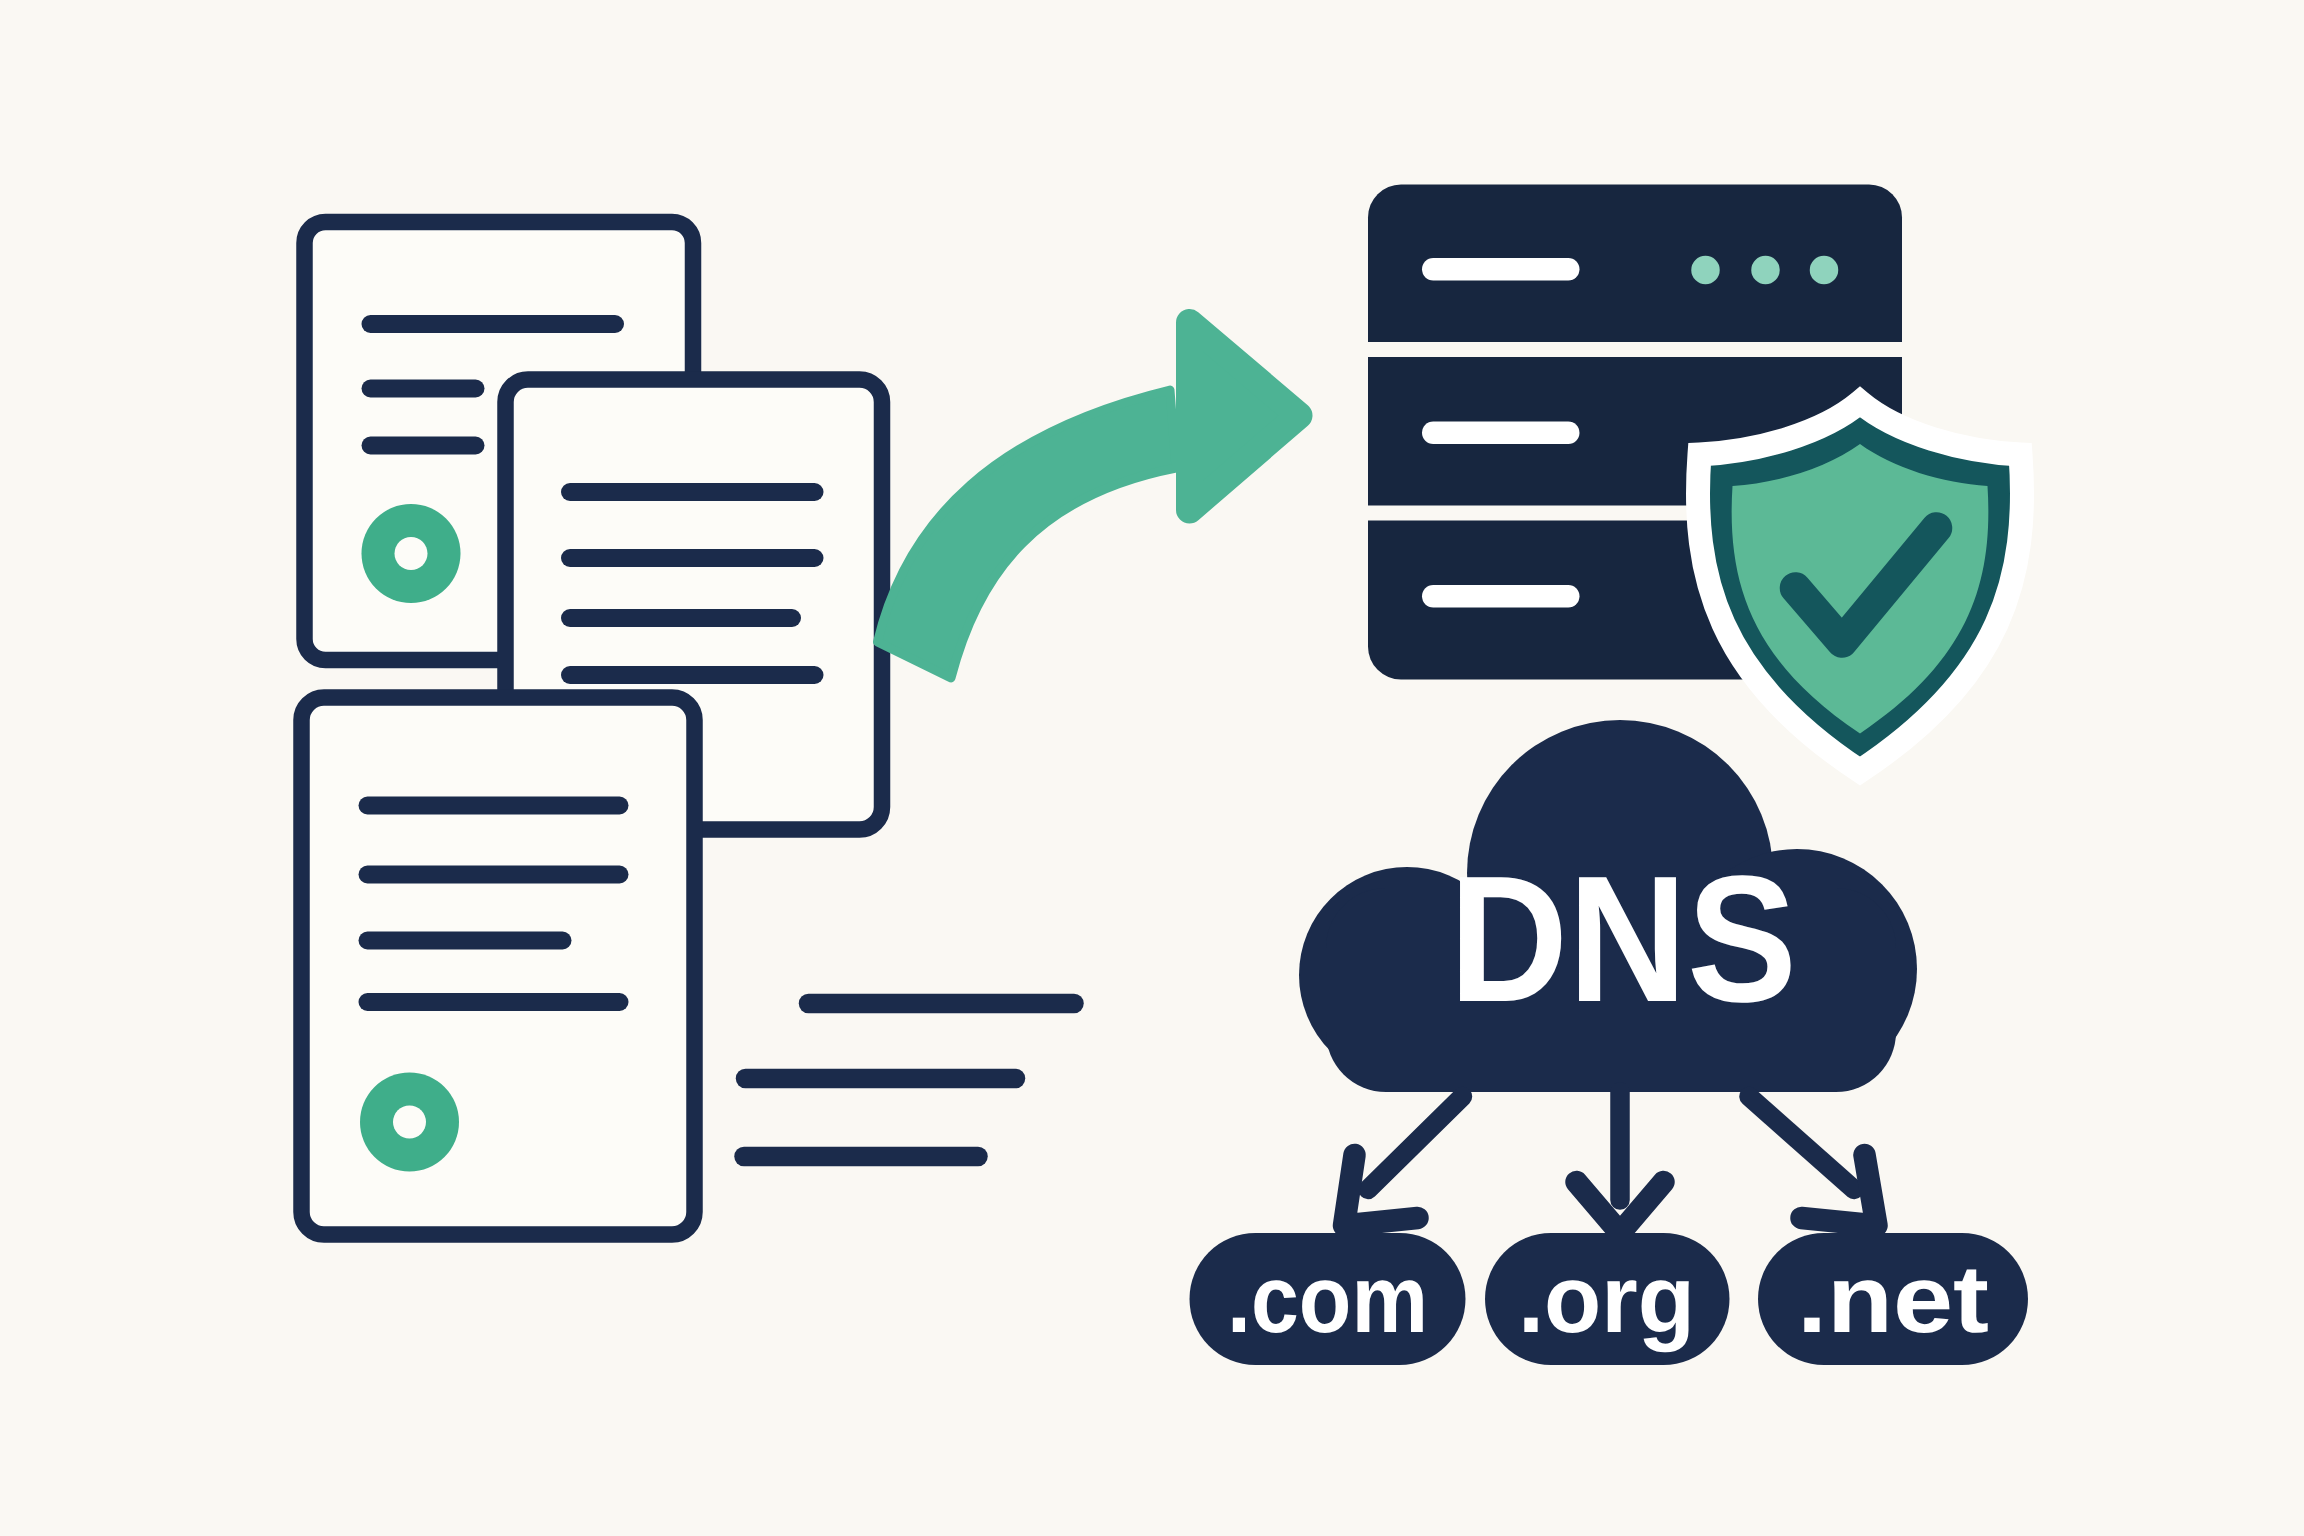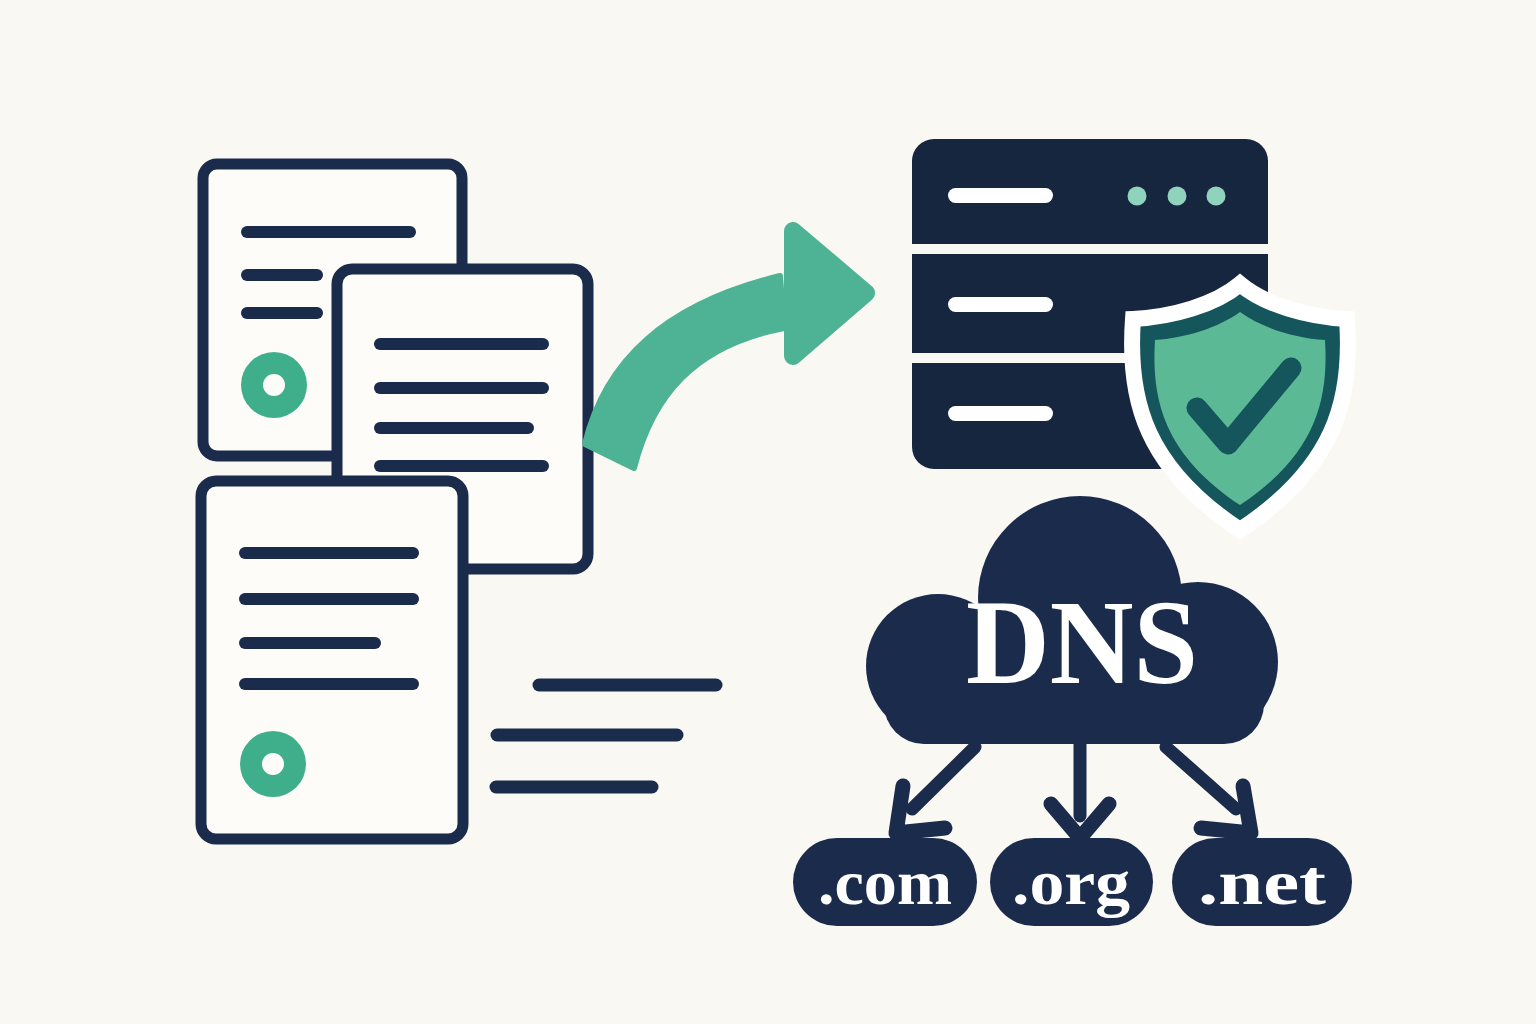--- a/index.html
+++ b/index.html
@@ -10,22 +10,21 @@
     --green:#3fae8a;
     --green-arrow:#4db394;
     --shield-fill:#5cb996;
     --teal-dark:#14565c;
     --mint:#8fd3bd;
     --white:#ffffff;
   }
   html,body{margin:0;padding:0;background:var(--bg);}
   .canvas{
     position:relative;width:1536px;height:1000px;overflow:hidden;background:var(--bg);
-    font-family:Liberation Serif, serif;
-    margin-top:16px;
+    font-family:Liberation Sans, sans-serif;
   }
   svg{display:block}
   .doc{fill:var(--surface);stroke:var(--navy);stroke-width:11;}
   .doc-line{stroke:var(--navy);stroke-width:12;stroke-linecap:round;}
   .donut{fill:var(--green);}
   .donut-hole{fill:var(--surface);}
   .motion{stroke:var(--navy);stroke-width:13;stroke-linecap:round;}
   .swoosh{fill:var(--green-arrow);stroke:var(--green-arrow);}
   .server-body{fill:var(--navy-deep);}
   .server-sep{fill:var(--bg);}

